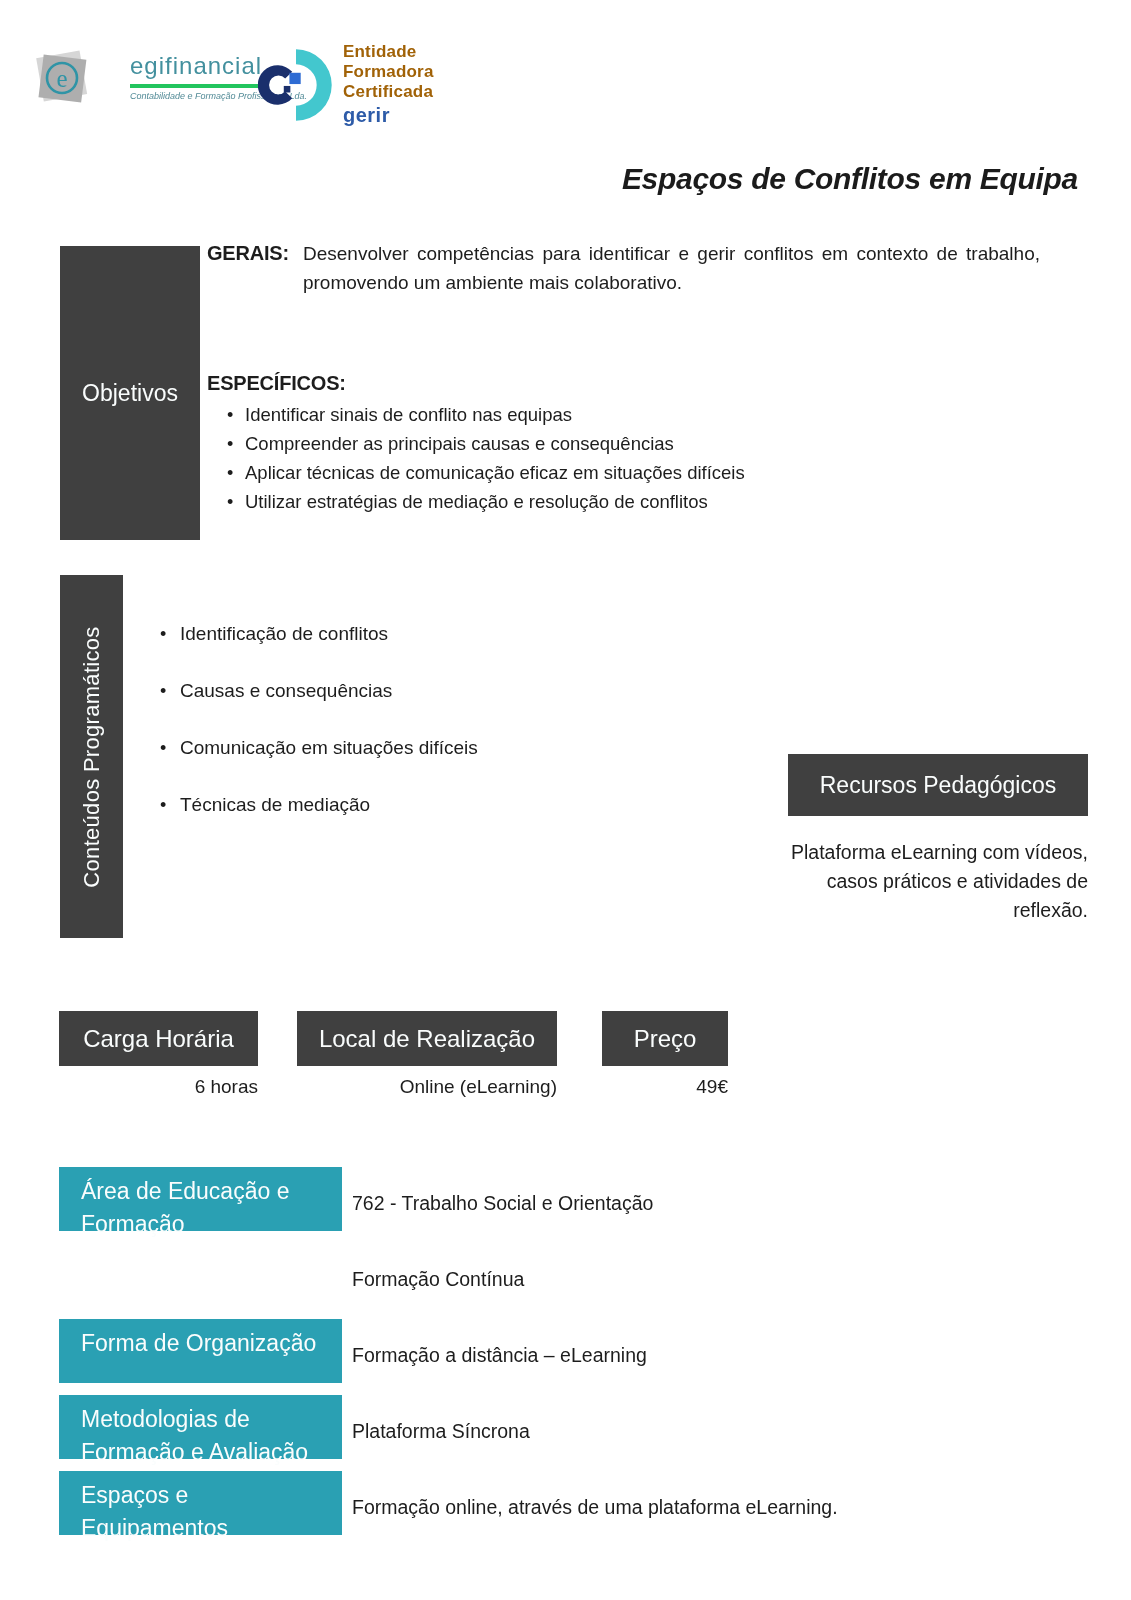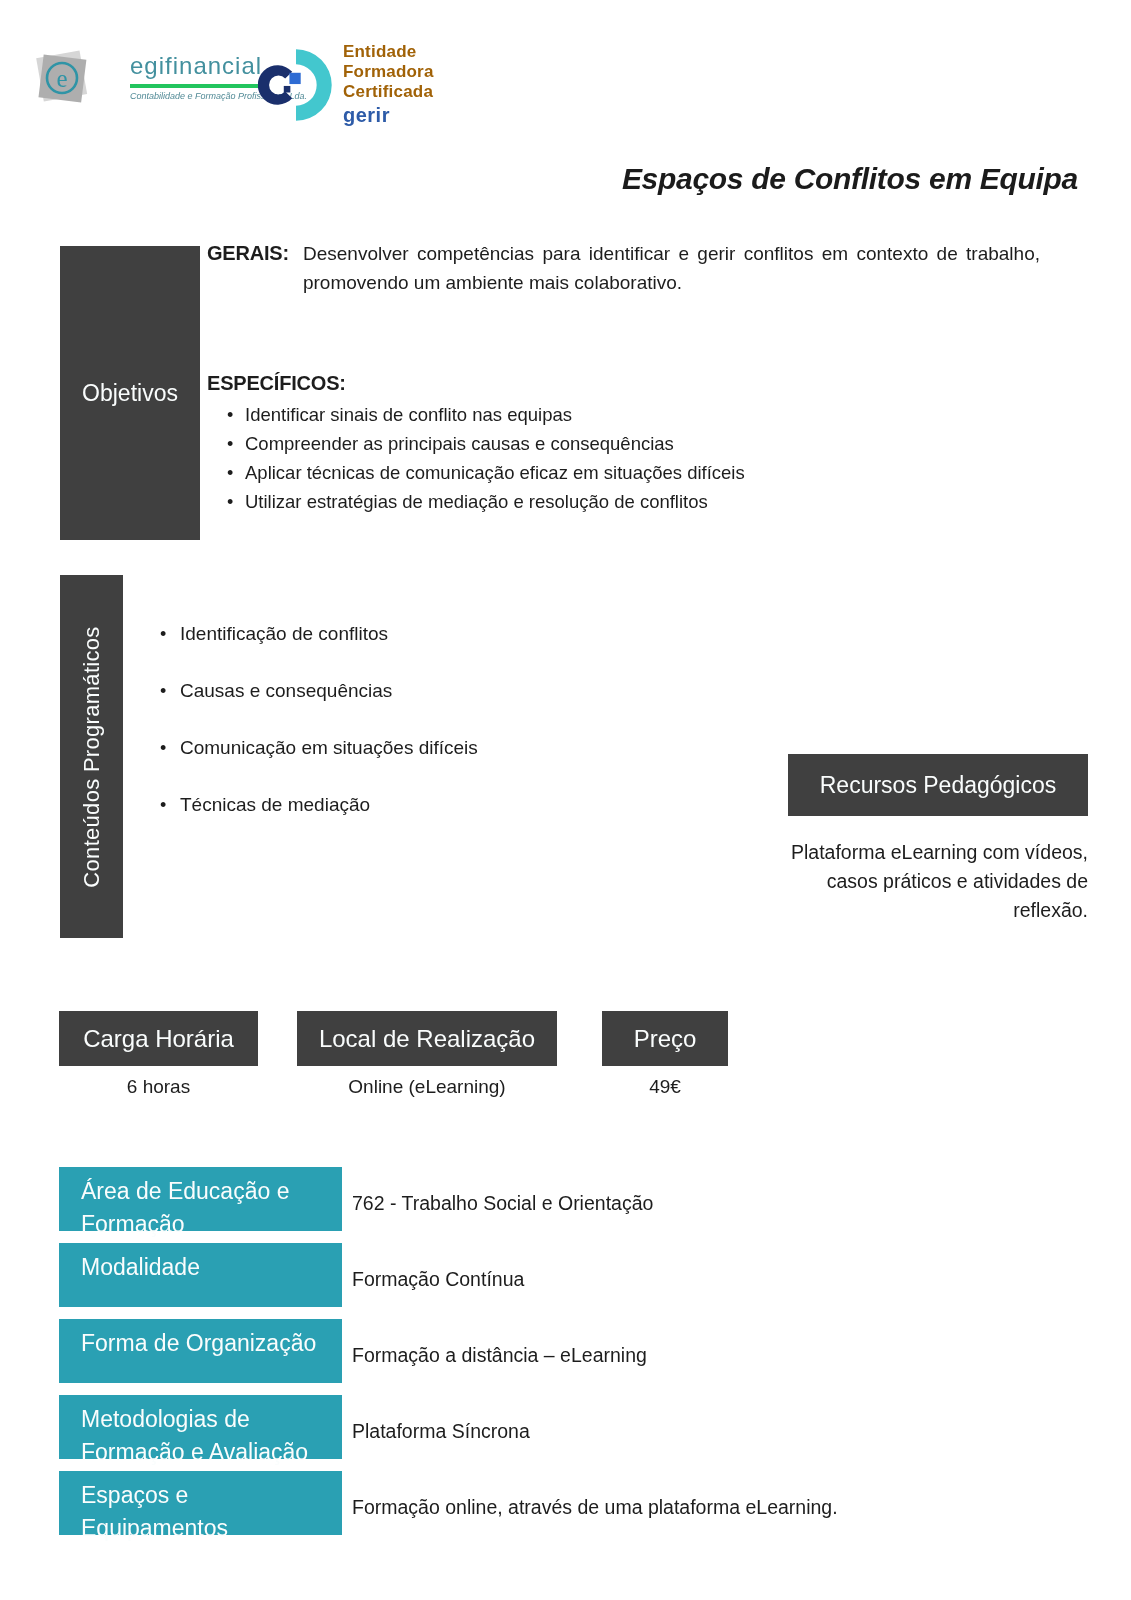--- a/index.html
+++ b/index.html
@@ -44,21 +44,21 @@
   .conteudos-list { left:140px; top:622px; width:520px; list-style:none; }
   .conteudos-list li { position:relative; padding-left:40px; font-size:19px; line-height:24px; margin-bottom:33px; }
   .conteudos-list li::before { content:"•"; position:absolute; left:20px; font-size:18px; }
   
   .recursos-box { left:788px; top:754px; width:300px; height:62px; font-size:23px; }
   .recursos-text { left:758px; top:838px; width:330px; text-align:right; font-size:19.5px; line-height:29px; }
   
   .carga-box { left:59px;  top:1011px; width:199px; height:55px; font-size:24px; }
   .local-box { left:297px; top:1011px; width:260px; height:55px; font-size:24px; }
   .preco-box { left:602px; top:1011px; width:126px; height:55px; font-size:24px; }
-  .info-value { top:1076px; text-align:center; font-size:19px; }
+  .info-value { top:1076px; text-align:right; font-size:19px; }
   .carga-value { left:59px;  width:199px; }
   .local-value { left:297px; width:260px; }
   .preco-value { left:602px; width:126px; }
   
   .detail-label {
     left:59px; width:283px; height:64px;
     background:#2AA0B3; color:#fafdfd;
     font-size:23px; line-height:33px;
     padding:8px 10px 0 22px;
     display:block; text-align:left;
@@ -150,21 +150,20 @@
   <div class="abs info-value local-value">Online (eLearning)</div>
 
   <div class="abs teal-box preco-box">
     <span>Preço</span>
   </div>
   <div class="abs info-value preco-value">49€</div>
 
   <div class="abs detail-label r1">Área de Educação e Formação</div>
   <div class="abs detail-value r1">762 - Trabalho Social e Orientação</div>
 
-  <div class="abs detail-label r2">Modalidade</div>
   <div class="abs detail-value r2">Formação Contínua</div>
 
   <div class="abs detail-label r3">Forma de Organização</div>
   <div class="abs detail-value r3">Formação a distância – eLearning</div>
 
   <div class="abs detail-label r4">Metodologias de Formação e Avaliação</div>
   <div class="abs detail-value r4">Plataforma Síncrona</div>
 
   <div class="abs detail-label r5">Espaços e Equipamentos</div>
   <div class="abs detail-value r5">Formação online, através de uma plataforma eLearning.</div>

